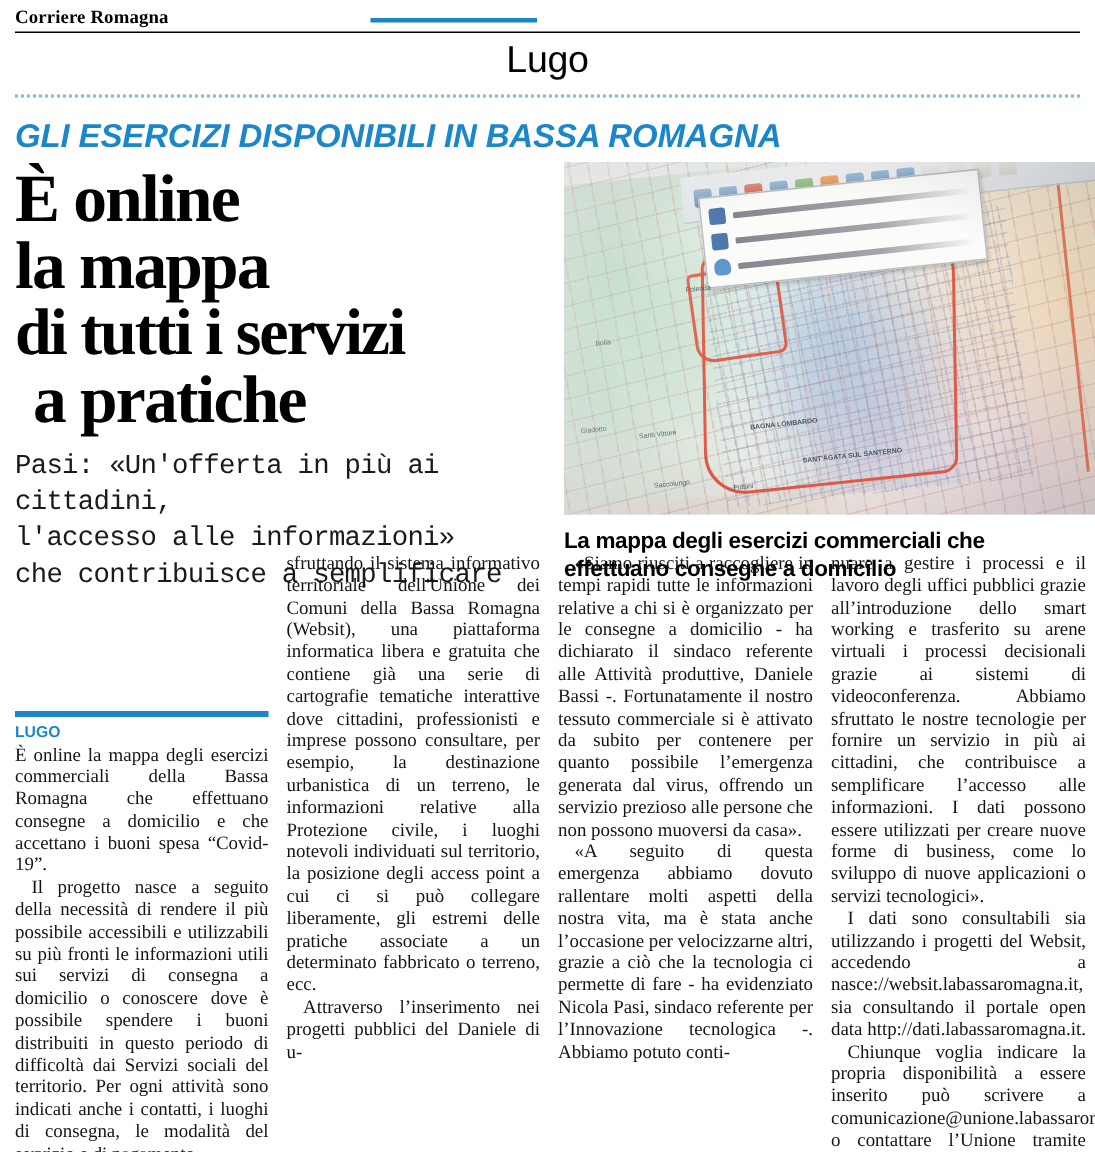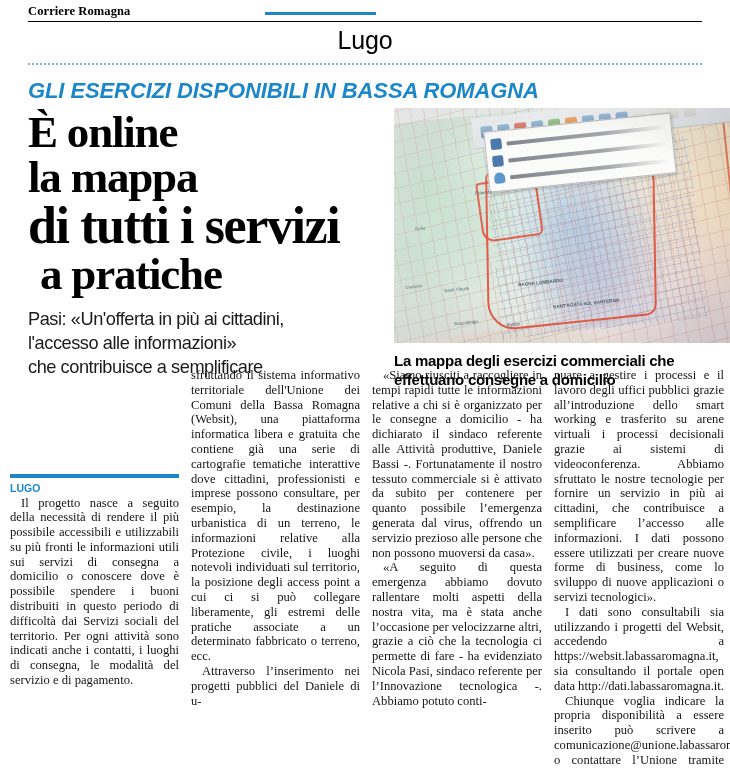--- a/index.html
+++ b/index.html
@@ -14,21 +14,21 @@
     color: #111111;
     overflow: hidden;
     position: relative;
   }
 
   .page {
     width: 730px;
     height: 768px;
     position: relative;
     box-sizing: border-box;
-    padding: 0 28px;
+    padding: 0 10px;
   }
 
   
   .masthead {
     position: relative;
     height: 22px;
   }
   .masthead-name {
     font-family: "Liberation Serif", serif;
     font-weight: bold;
@@ -104,21 +104,21 @@
     font-family: "Liberation Serif", serif;
     font-weight: bold;
     font-size: 45px;
     line-height: 1.0;
     letter-spacing: -1.2px;
     color: #000;
     margin: 0;
     padding-top: 4px;
   }
   .headline .hl-line { display: block; white-space: nowrap; }
-  .headline .hl-line.l3 { font-size: 52px; letter-spacing: -1.4px; }
+  .headline .hl-line.l3 { font-size: 44px; letter-spacing: -1.4px; }
   .headline .hl-line.l4 { padding-left: 12px; }
 
   .photo-col {
     flex: 1 1 auto;
     padding-left: 6px;
     margin-top: 2px;
   }
   .photo-frame {
     width: 354px;
     height: 235px;
@@ -272,21 +272,21 @@
   .deck {
     width: 360px;
     font-family: "Liberation Sans", sans-serif;
     font-weight: normal;
     font-size: 18.2px;
     line-height: 1.33;
     color: #1a1a1a;
     letter-spacing: -.45px;
     margin-top: 10px;
   }
-  .deck .dk-line { display: block; }
+  .deck .dk-line { display: block; font-family: Liberation Mono, monospace; }
 
   
   .body-zone {
     position: absolute;
     left: 10px;
     right: 10px;
     top: 368px;
     display: flex;
     gap: 12px;
   }
@@ -415,20 +415,21 @@
       <div class="caption">La mappa degli esercizi commerciali che effettuano consegne a domicilio</div>
     </div>
   </div>
 
   <div class="body-zone">
 
     <div class="col col-1">
       <div class="blue-rule"></div>
       <div class="dateline">LUGO</div>
       <div class="btext">
+        <p>È online la mappa degli esercizi commerciali della Bassa Romagna che effettuano consegne a domicilio e che accettano i buoni spesa “Covid-19”.</p>
         <p class="indent">Il progetto nasce a seguito della necessità di rendere il più possibile accessibili e utilizzabili su più fronti le informazioni utili sui servizi di consegna a domicilio o conoscere dove è possibile spendere i buoni distribuiti in questo periodo di difficoltà dai Servizi sociali del territorio. Per ogni attività sono indicati anche i contatti, i luoghi di consegna, le modalità del servizio e di pagamento.</p>
 
       </div>
     </div>
 
     <div class="col col-2">
       <div class="btext">
         <p>sfruttando il sistema informativo territoriale dell'Unione dei Comuni della Bassa Romagna (Websit), una piattaforma informatica libera e gratuita che contiene già una serie di cartografie tematiche interattive dove cittadini, professionisti e imprese possono consultare, per esempio, la destinazione urbanistica di un terreno, le informazioni relative alla Protezione civile, i luoghi notevoli individuati sul territorio, la posizione degli access point a cui ci si può collegare liberamente, gli estremi delle pratiche associate a un determinato fabbricato o terreno, ecc.</p>
         <p class="indent">Attraverso l’inserimento nei progetti pubblici del Daniele di u-</p>
       </div>
@@ -437,20 +438,20 @@
     <div class="col col-3">
       <div class="btext">
         <p class="indent">«Siamo riusciti a raccogliere in tempi rapidi tutte le informazioni relative a chi si è organizzato per le consegne a domicilio - ha dichiarato il sindaco referente alle Attività produttive, Daniele Bassi -. Fortunatamente il nostro tessuto commerciale si è attivato da subito per contenere per quanto possibile l’emergenza generata dal virus, offrendo un servizio prezioso alle persone che non possono muoversi da casa».</p>
         <p class="indent">«A seguito di questa emergenza abbiamo dovuto rallentare molti aspetti della nostra vita, ma è stata anche l’occasione per velocizzarne altri, grazie a ciò che la tecnologia ci permette di fare - ha evidenziato Nicola Pasi, sindaco referente per l’Innovazione tecnologica -. Abbiamo potuto conti-</p>
       </div>
     </div>
 
     <div class="col col-4">
       <div class="btext">
         <p>nuare a gestire i processi e il lavoro degli uffici pubblici grazie all’introduzione dello smart working e trasferito su arene virtuali i processi decisionali grazie ai sistemi di videoconferenza. Abbiamo sfruttato le nostre tecnologie per fornire un servizio in più ai cittadini, che contribuisce a semplificare l’accesso alle informazioni. I dati possono essere utilizzati per creare nuove forme di business, come lo sviluppo di nuove applicazioni o servizi tecnologici».</p>
-        <p class="indent">I dati sono consultabili sia utilizzando i progetti del Websit, accedendo a https://websit.labassaromagna.it, sia consultando il portale open data http://dati.labassaromagna.it.</p>
+        <p class="indent">I dati sono consultabili sia utilizzando i progetti del Websit, accedendo a nasce://websit.labassaromagna.it, sia consultando il portale open data http://dati.labassaromagna.it.</p>
         <p class="indent">Chiunque voglia indicare la propria disponibilità a essere inserito può scrivere a comunicazione@unione.labassaromagna.it o contattare l’Unione tramite Messenger.</p>
       </div>
     </div>
 
   </div>
 
 </div>
 
 </body></html>

